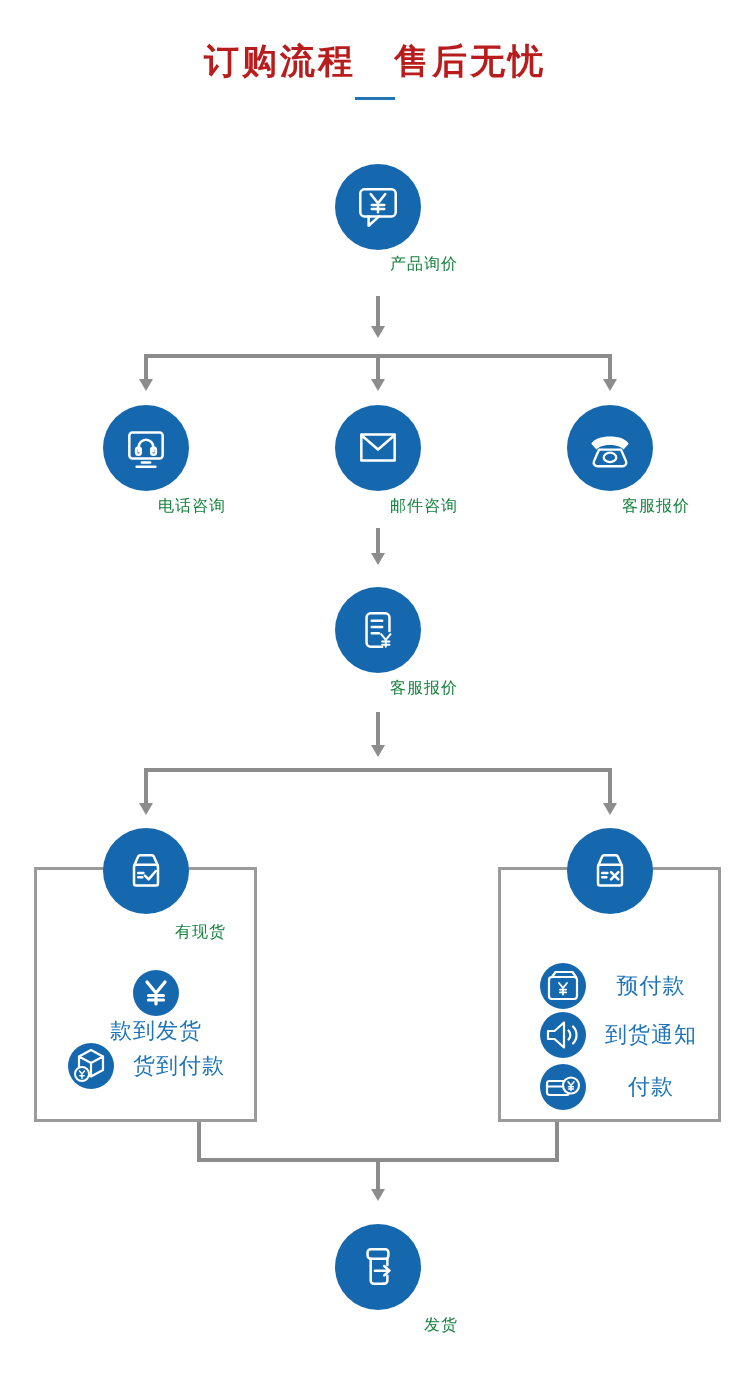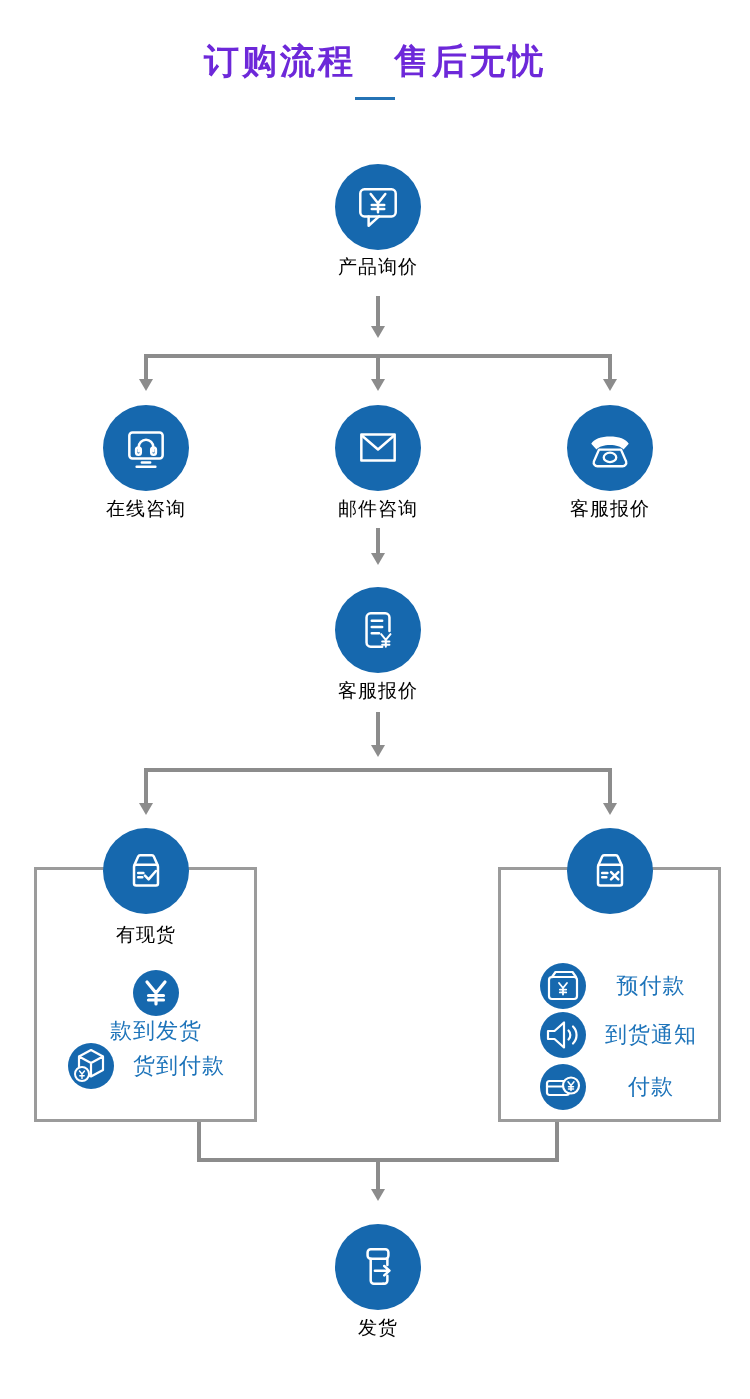--- a/index.html
+++ b/index.html
@@ -1,23 +1,23 @@
 <!DOCTYPE html>
 <html><head>
 <meta charset="utf-8">
 <style>
   html,body{margin:0;padding:0;background:#ffffff;}
   .canvas{position:relative;width:750px;height:1399px;background:#ffffff;overflow:hidden;
           font-family:"Liberation Sans","DejaVu Sans",sans-serif;}
   .title{position:absolute;left:0;top:38px;width:100%;text-align:center;
-         font-size:35px;font-weight:bold;letter-spacing:3px;color:#6d28d9;}
+         font-size:35px;font-weight:bold;letter-spacing:3px;color:#b91c1c;}
   .title-underline{position:absolute;left:355px;top:97px;width:40px;height:3px;background:#2473b5;}
   .circle{position:absolute;width:86px;height:86px;border-radius:50%;background:#1668ae;
           display:flex;align-items:center;justify-content:center;}
-  .nlabel{position:absolute;width:160px;text-align:center;font-size:19px;color:#000000;letter-spacing:1px;}
+  .nlabel{position:absolute;width:160px;text-align:right;font-size:16px;color:#15803d;letter-spacing:1px;}
   .vline{position:absolute;width:4px;background:#8c8c8c;}
   .hline{position:absolute;height:4px;background:#8c8c8c;}
   .ahead{position:absolute;width:0;height:0;border-left:7px solid transparent;
          border-right:7px solid transparent;border-top:12px solid #8c8c8c;}
   .box{position:absolute;width:223px;height:255px;border:3px solid #9b9b9b;
        box-sizing:border-box;background:#ffffff;}
   .itemrow{position:absolute;display:flex;align-items:center;width:176px;height:46px;}
   .scircle{flex:0 0 46px;width:46px;height:46px;border-radius:50%;background:#1668ae;
            display:flex;align-items:center;justify-content:center;}
   .ilabel{flex:1;text-align:center;font-size:22px;color:#1e74ba;letter-spacing:1px;}
@@ -52,21 +52,21 @@
 
   <div class="circle" style="left:103px;top:405px;">
     <svg viewBox="0 0 48 48" width="50" height="50" fill="none" stroke="#fff" stroke-width="2.4" stroke-linecap="round" stroke-linejoin="round">
       <rect x="8" y="9" width="32" height="25" rx="3"></rect>
       <path d="M17 27 v-4 a7 7 0 0 1 14 0 v4"></path>
       <rect x="14.5" y="23.5" width="4.5" height="7" rx="2.2"></rect>
       <rect x="29" y="23.5" width="4.5" height="7" rx="2.2"></rect>
       <path d="M20 38 h8 M15 42 h18"></path>
     </svg>
   </div>
-  <div class="nlabel" style="left:66px;top:496px;">在线咨询</div>
+  <div class="nlabel" style="left:66px;top:496px;">电话咨询</div>
 
   <div class="circle" style="left:335px;top:405px;">
     <svg viewBox="0 0 48 48" width="50" height="50" fill="none" stroke="#fff" stroke-width="2.4" stroke-linecap="round" stroke-linejoin="round">
       <rect x="8" y="11" width="32" height="25"></rect>
       <path d="M9 12.5 L24 25.5 L39 12.5"></path>
     </svg>
   </div>
   <div class="nlabel" style="left:298px;top:496px;">邮件咨询</div>
 
   <div class="circle" style="left:567px;top:405px;">

